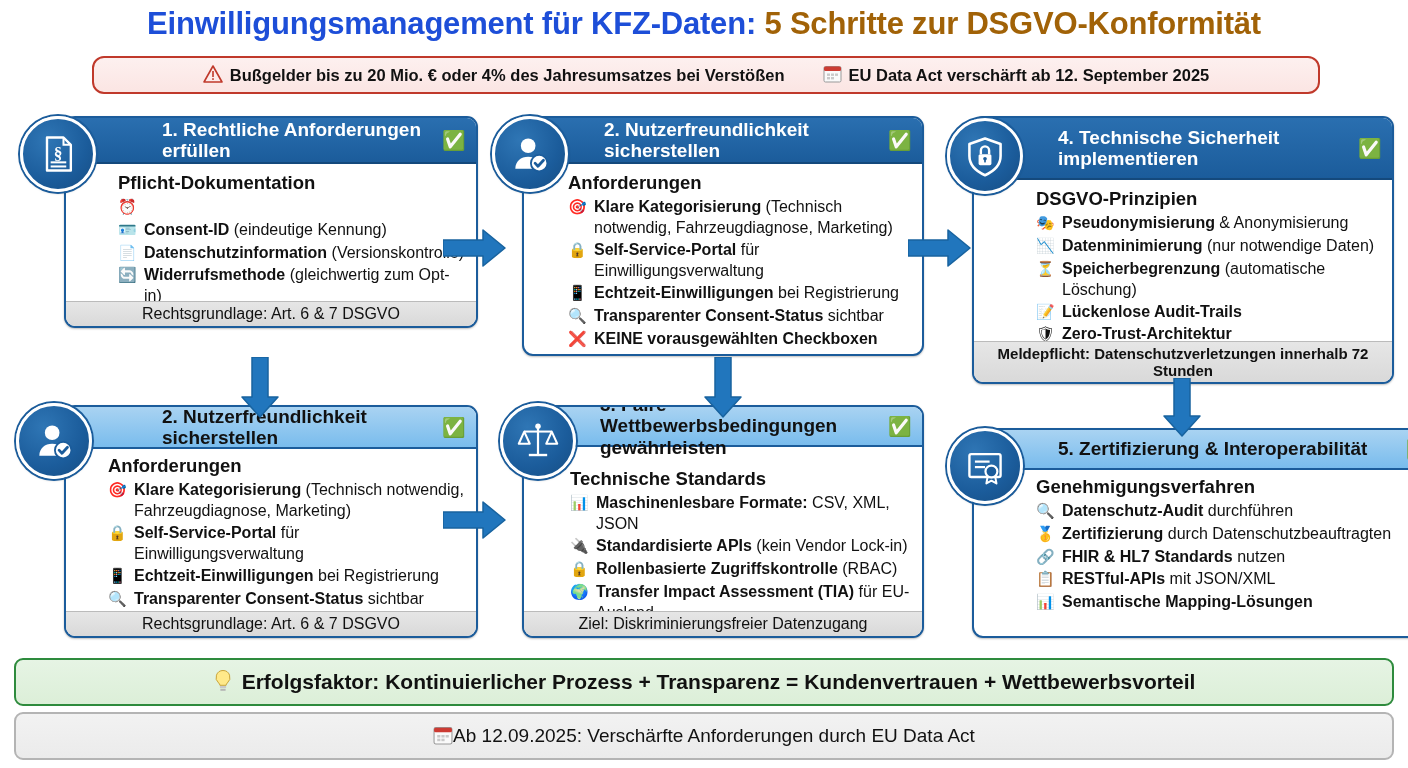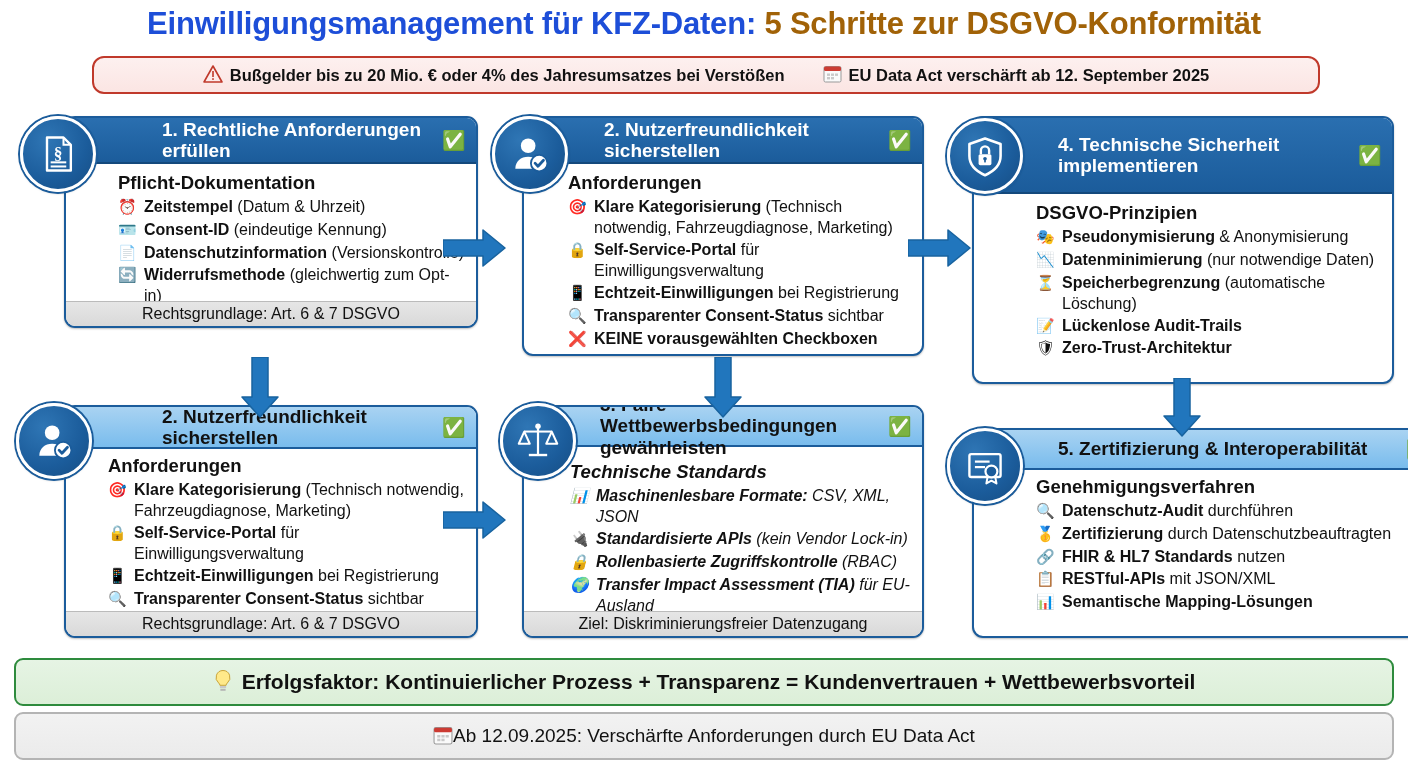--- a/index.html
+++ b/index.html
@@ -40,21 +40,21 @@
     border-radius:11px;
     background:#ffffff;
     overflow:hidden;
     box-shadow:0 1px 2px rgba(0,0,0,.25);
   }
   .card-head{
     height:46px;
     display:flex; align-items:center;
     padding-left:96px; padding-right:10px;
   }
-  .card-head.two-line{ height:76px; }
+  .card-head.two-line{ height:62px; }
   .head-dark{
     background:linear-gradient(#2a6fb0,#1b5c9b);
     color:#ffffff;
     border-bottom:2px solid #14497c;
   }
   .head-light{
     background:linear-gradient(#a9d3f2,#79bced);
     color:#111111;
     border-bottom:2px solid #1b5c9b;
   }
@@ -197,21 +197,20 @@
   <div class="card" style="left:64px; top:116px; width:414px; height:212px;">
     <div class="card-head head-dark">
       <span class="head-title">1. Rechtliche Anforderungen erfüllen</span>
       <span class="head-check">✅</span>
     </div>
     <div class="card-body">
       <div class="sub-head">Pflicht-Dokumentation</div>
       <ul class="items">
         <li>
             <span class="bullet-ico">⏰</span>
-            <span class="txt"><b>Zeitstempel</b><span> (Datum &amp; Uhrzeit)</span></span>
           </li>
         <li>
             <span class="bullet-ico">🪪</span>
             <span class="txt"><b>Consent-ID</b><span> (eindeutige Kennung)</span></span>
           </li>
         <li>
             <span class="bullet-ico">📄</span>
             <span class="txt"><b>Datenschutzinformation</b><span> (Versionskontrolle)</span></span>
           </li>
         <li>
@@ -299,20 +298,21 @@
         <li>
             <span class="bullet-ico">📝</span>
             <span class="txt"><b>Lückenlose Audit-Trails</b><span></span></span>
           </li>
         <li>
             <span class="bullet-ico">🛡</span>
             <span class="txt"><b>Zero-Trust-Architektur</b><span></span></span>
           </li>
       </ul>
     </div>
+    <div class="card-foot bold" style="position:absolute; left:0; bottom:0; width:100%;">Meldepflicht: Datenschutzverletzungen innerhalb 72 Stunden</div>
   </div>
   <div class="badge" style="left:947px; top:118px;">
     <svg viewBox="0 0 48 48">
         <path d="M24 5 L41 11 v13 c0 11-8 17-17 21 c-9-4-17-10-17-21 V11 Z" fill="none" stroke="#ffffff" stroke-width="2.8" stroke-linejoin="round"></path>
         <rect x="17" y="22" width="14" height="12" rx="1.8" fill="#ffffff"></rect>
         <path d="M19.5 22 v-4 a4.5 4.5 0 0 1 9 0 v4" fill="none" stroke="#ffffff" stroke-width="2.6"></path>
         <circle cx="24" cy="27" r="2" fill="#1b5c9b"></circle>
         <rect x="23.1" y="27" width="1.8" height="4" fill="#1b5c9b"></rect>
       </svg>
   </div>
@@ -356,21 +356,21 @@
         <circle cx="34" cy="34" r="9" fill="#ffffff" stroke="#1b5c9b" stroke-width="2"></circle>
         <path d="M29.5 34 l3.2 3.4 l6-6.6" fill="none" stroke="#1b5c9b" stroke-width="3" stroke-linecap="round" stroke-linejoin="round"></path>
       </svg>
   </div>
 
   <div class="card" style="left:522px; top:405px; width:402px; height:233px;">
     <div class="card-head head-light two-line" style="padding-left:76px; height:40px;">
       <span class="head-title">3. Faire Wettbewerbsbedingungen gewährleisten</span>
       <span class="head-check">✅</span>
     </div>
-    <div class="card-body" style="padding-left:46px; padding-top:14px;font-style:italic;">
+    <div class="card-body" style="padding-left:46px; padding-top:21px;">
       <div class="sub-head">Technische Standards</div>
       <ul class="items">
         <li>
             <span class="bullet-ico">📊</span>
             <span class="txt"><b>Maschinenlesbare Formate:</b><span> CSV, XML, JSON</span></span>
           </li>
         <li>
             <span class="bullet-ico">🔌</span>
             <span class="txt"><b>Standardisierte APIs</b><span> (kein Vendor Lock-in)</span></span>
           </li>

